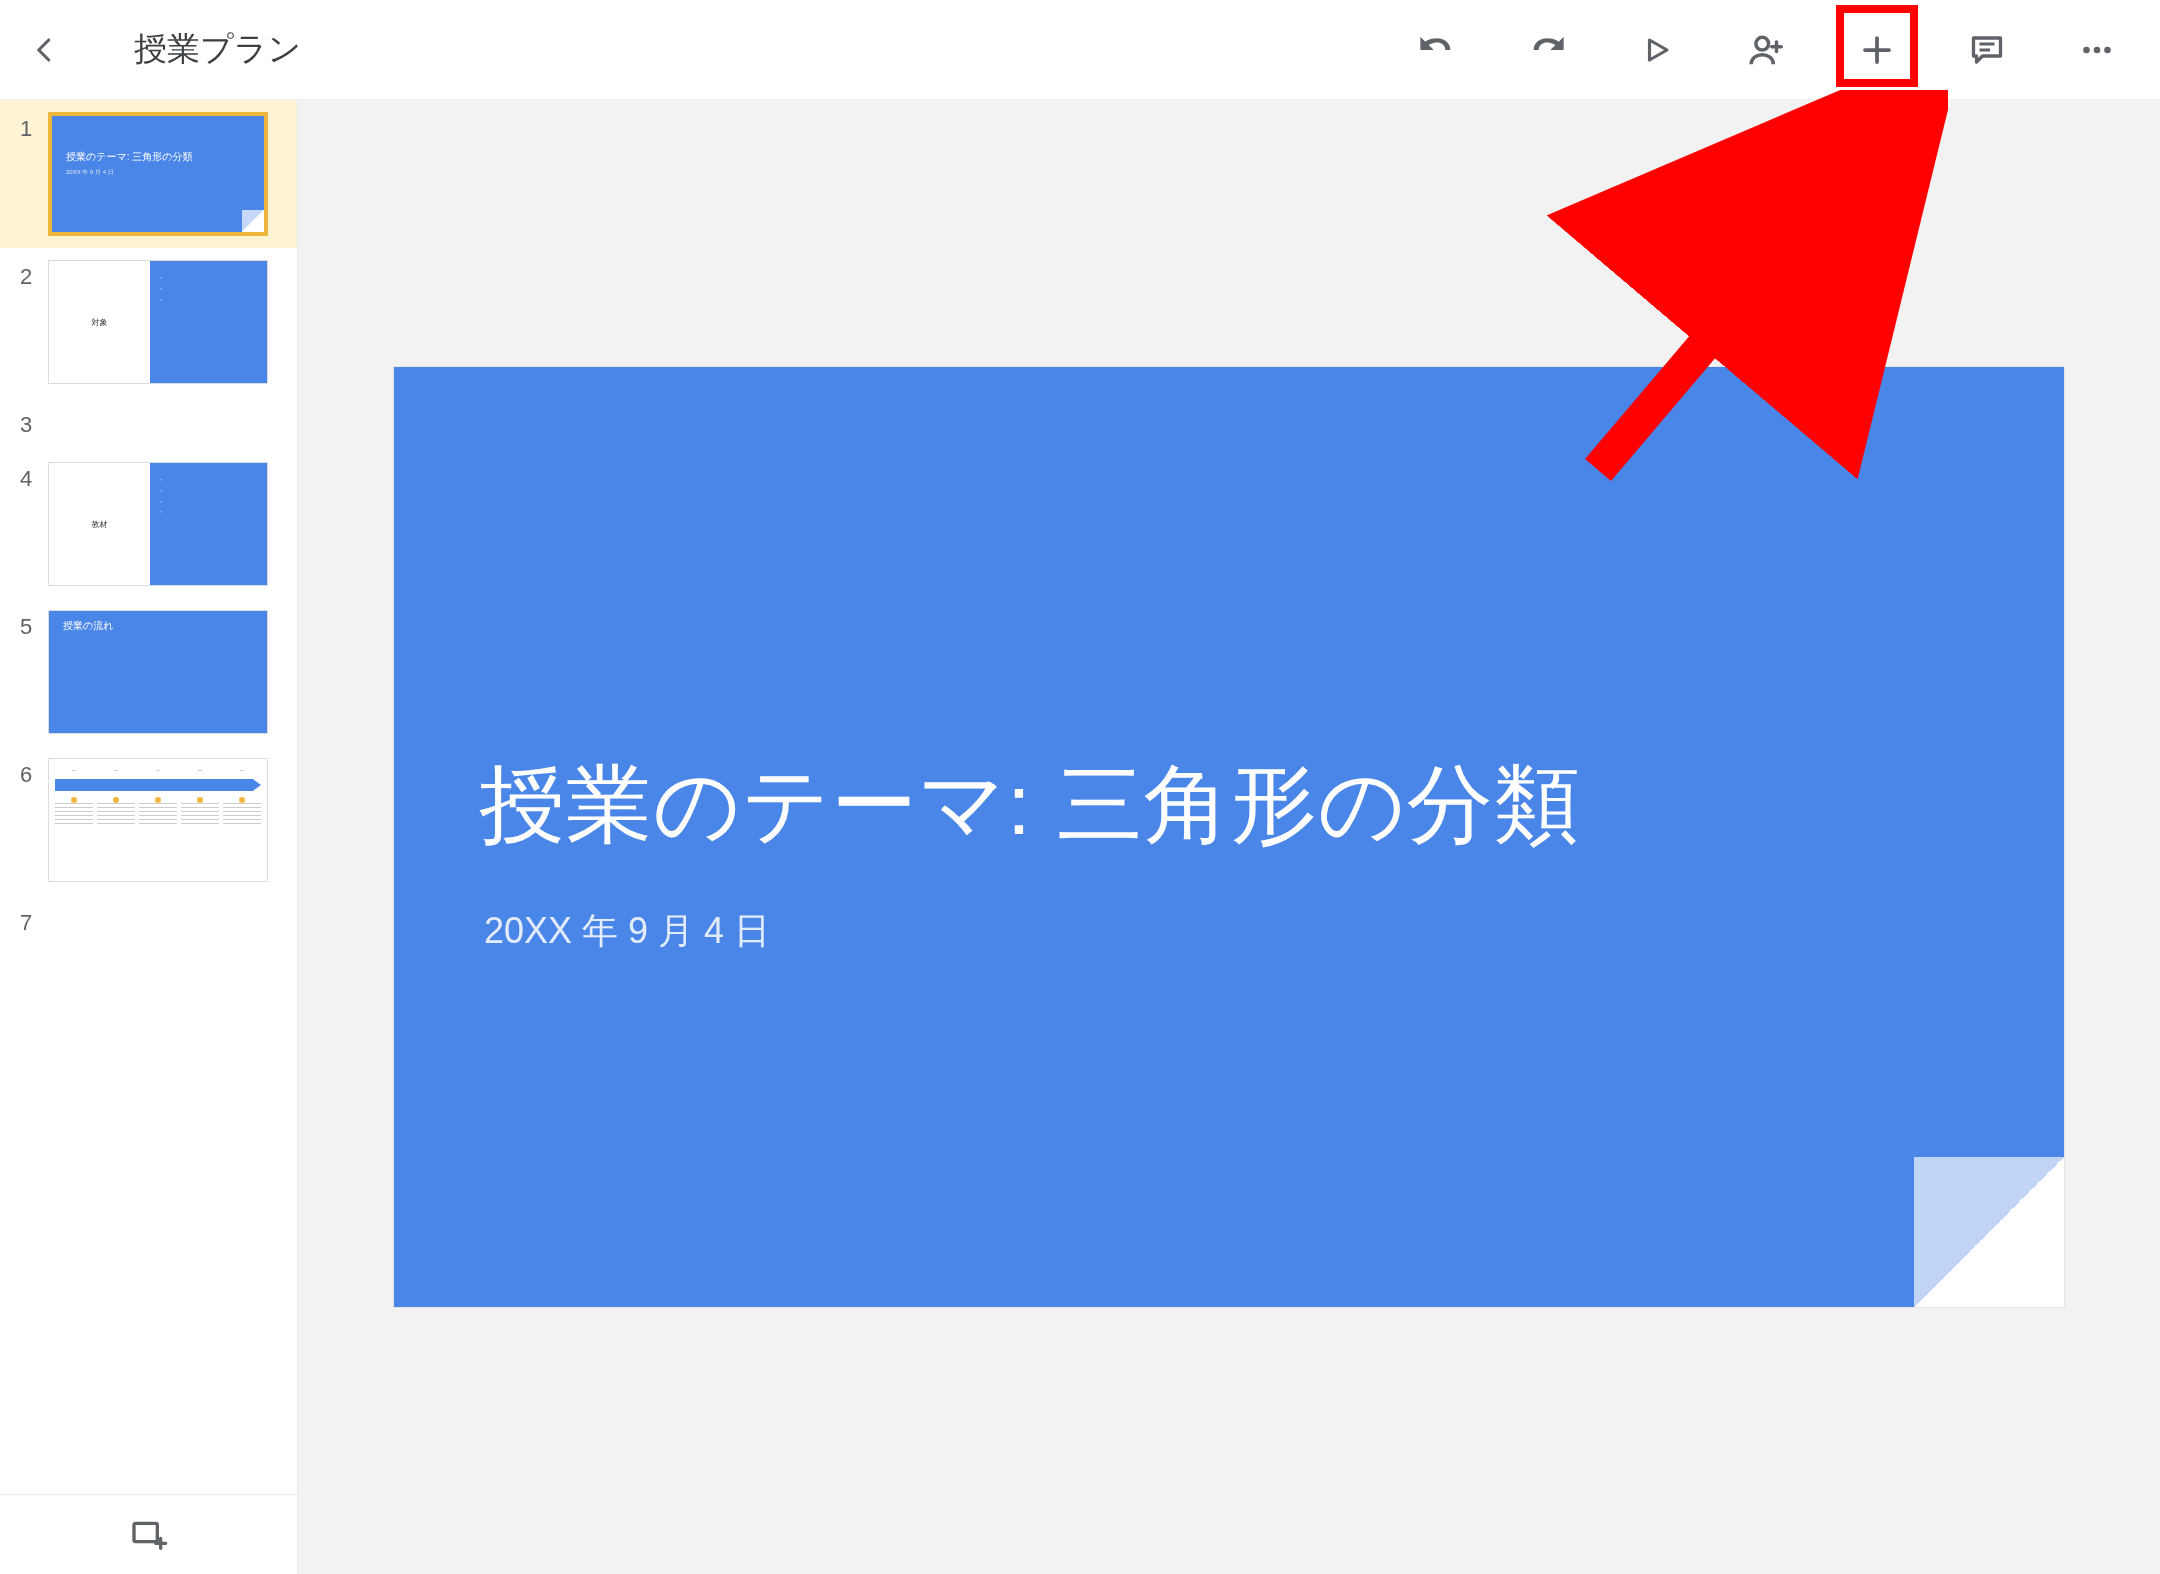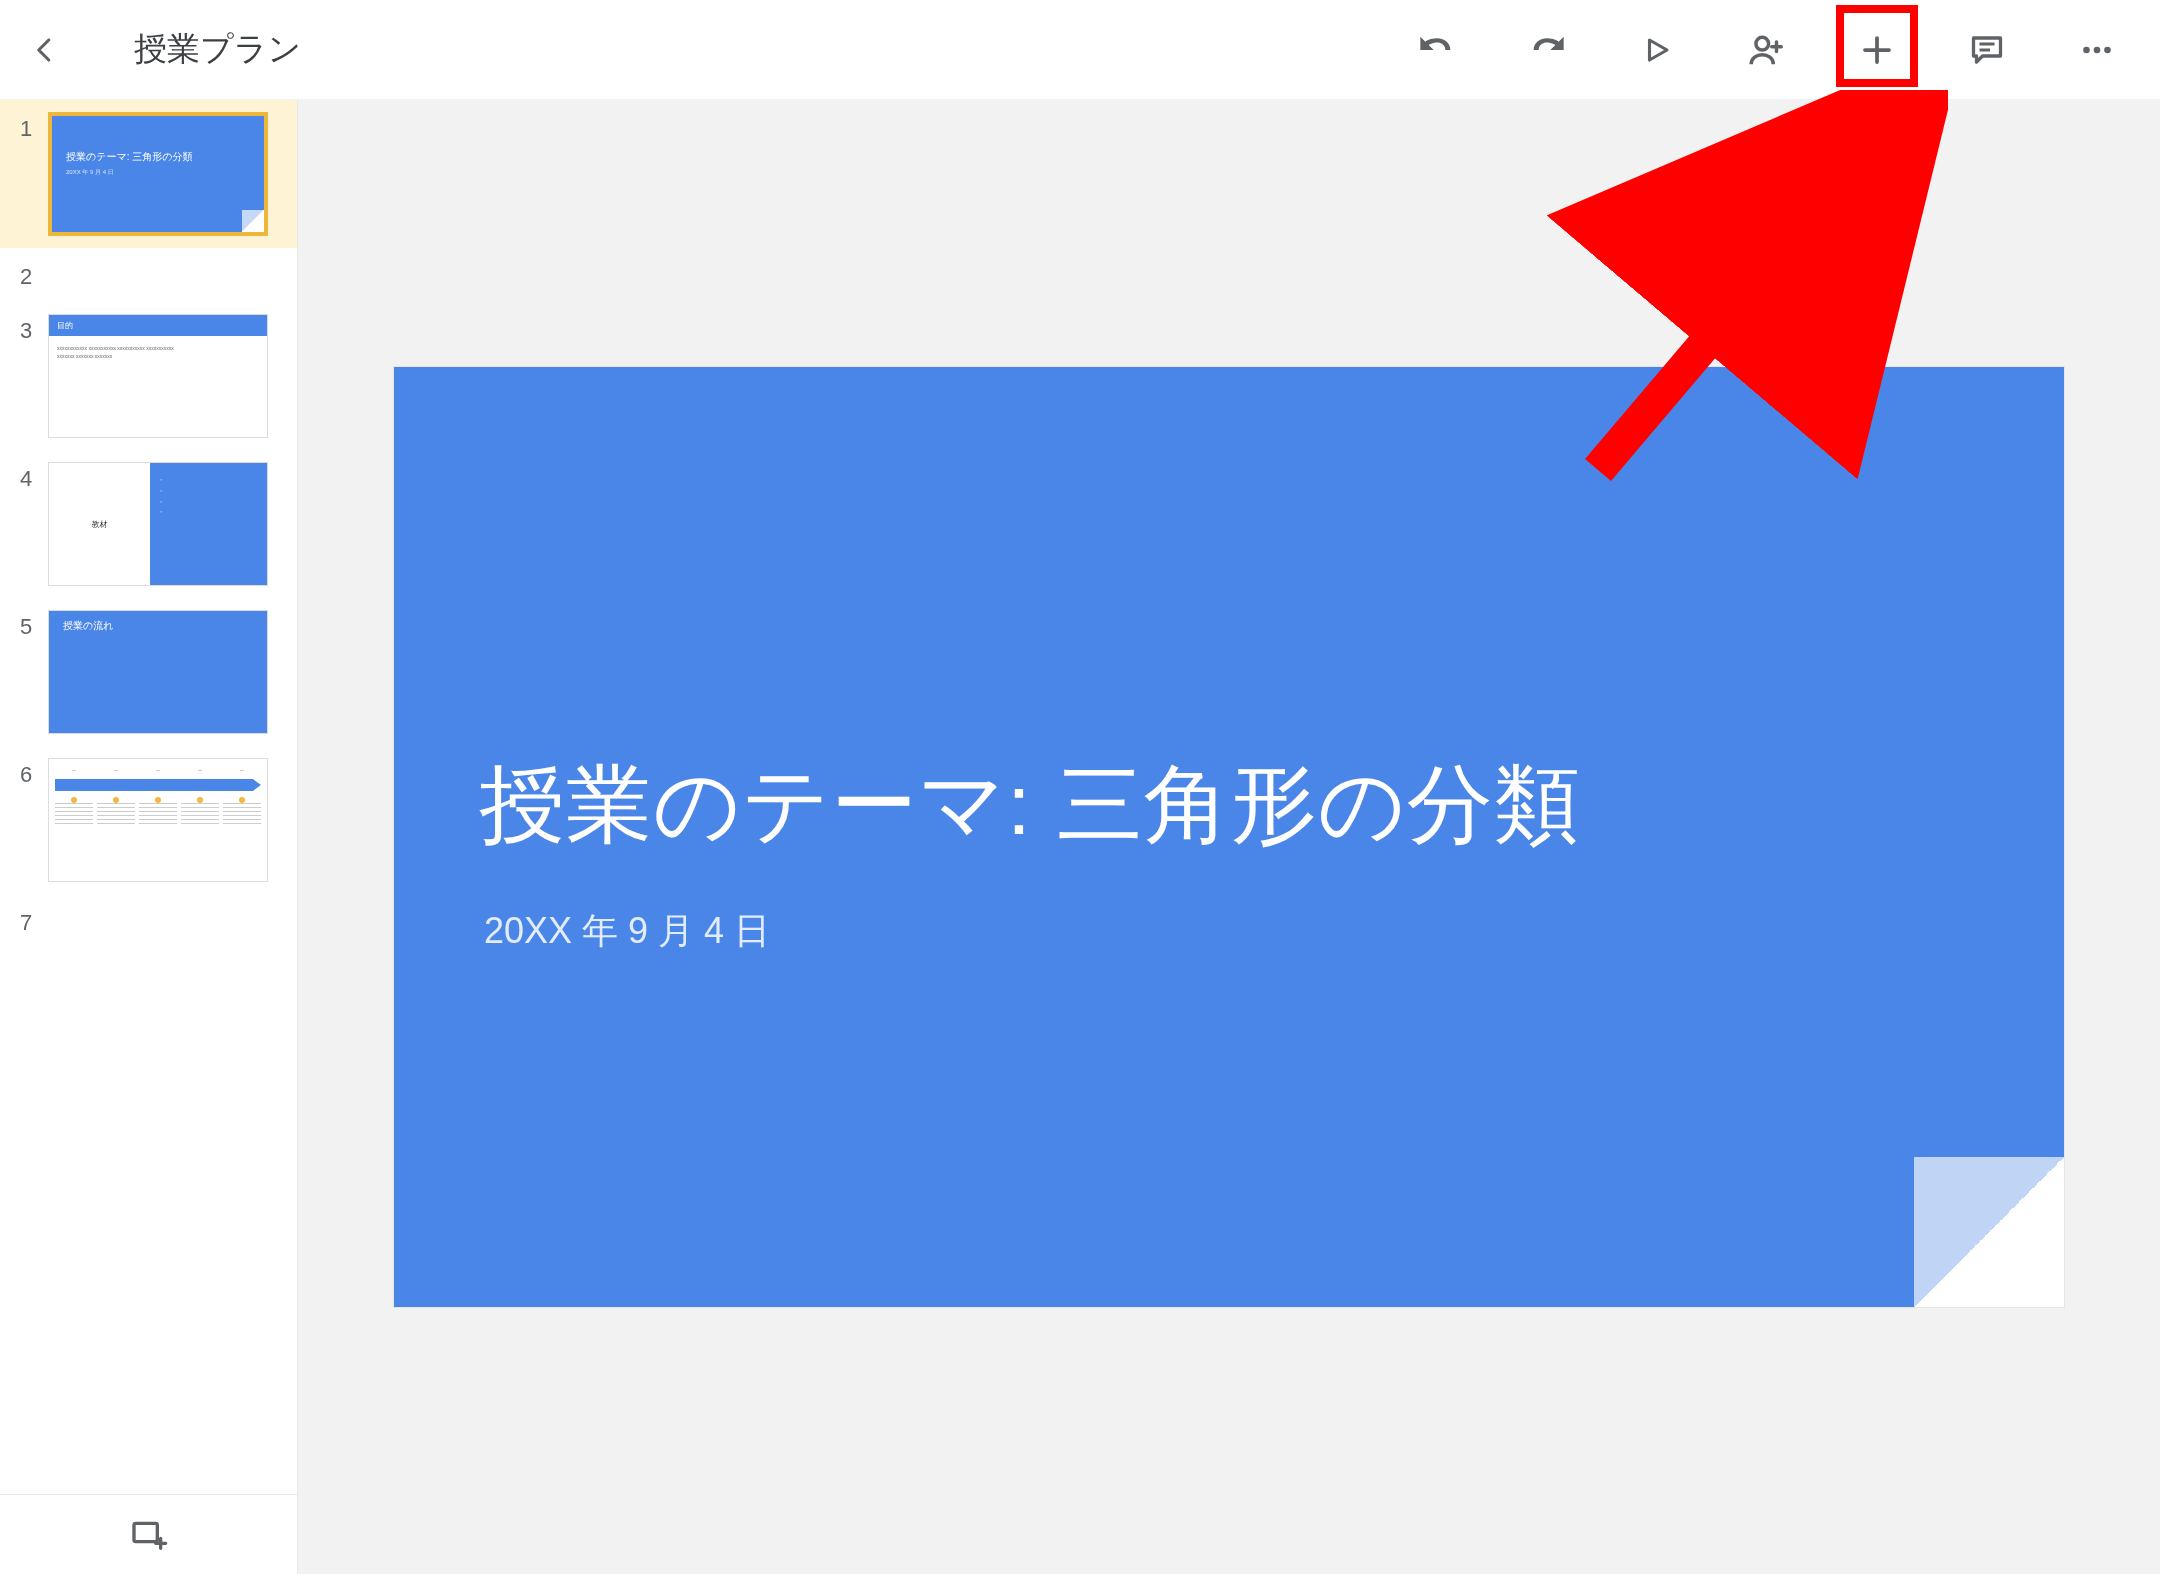--- a/index.html
+++ b/index.html
@@ -205,31 +205,32 @@
             <div class="t-full-blue">
               <div class="t-title">授業のテーマ: 三角形の分類</div>
               <div class="t-sub">20XX 年 9 月 4 日</div>
               <div class="t-fold"></div>
             </div>
           </div>
         </div>
 
         <div class="thumb-row">
           <div class="thumb-num">2</div>
+          <div class="thumb">
+            <div class="t-split">
+              <div class="l">対象</div>
+              <div class="r" style="white-space:pre;">・
+・
+・</div>
+            </div>
+          </div>
         </div>
 
         <div class="thumb-row">
           <div class="thumb-num">3</div>
-          <div class="thumb">
-            <div class="t-head-blue">
-              <div class="bar">目的</div>
-              <div class="body-lines" style="white-space:pre-wrap;">xxxxxxxxxxxx xxxxxxxxxxx xxxxxxxxxxx xxxxxxxxxxx
-xxxxxxx xxxxxxx xxxxxxx</div>
-            </div>
-          </div>
         </div>
 
         <div class="thumb-row">
           <div class="thumb-num">4</div>
           <div class="thumb">
             <div class="t-split">
               <div class="l">教材</div>
               <div class="r" style="white-space:pre;">・
 ・
 ・

